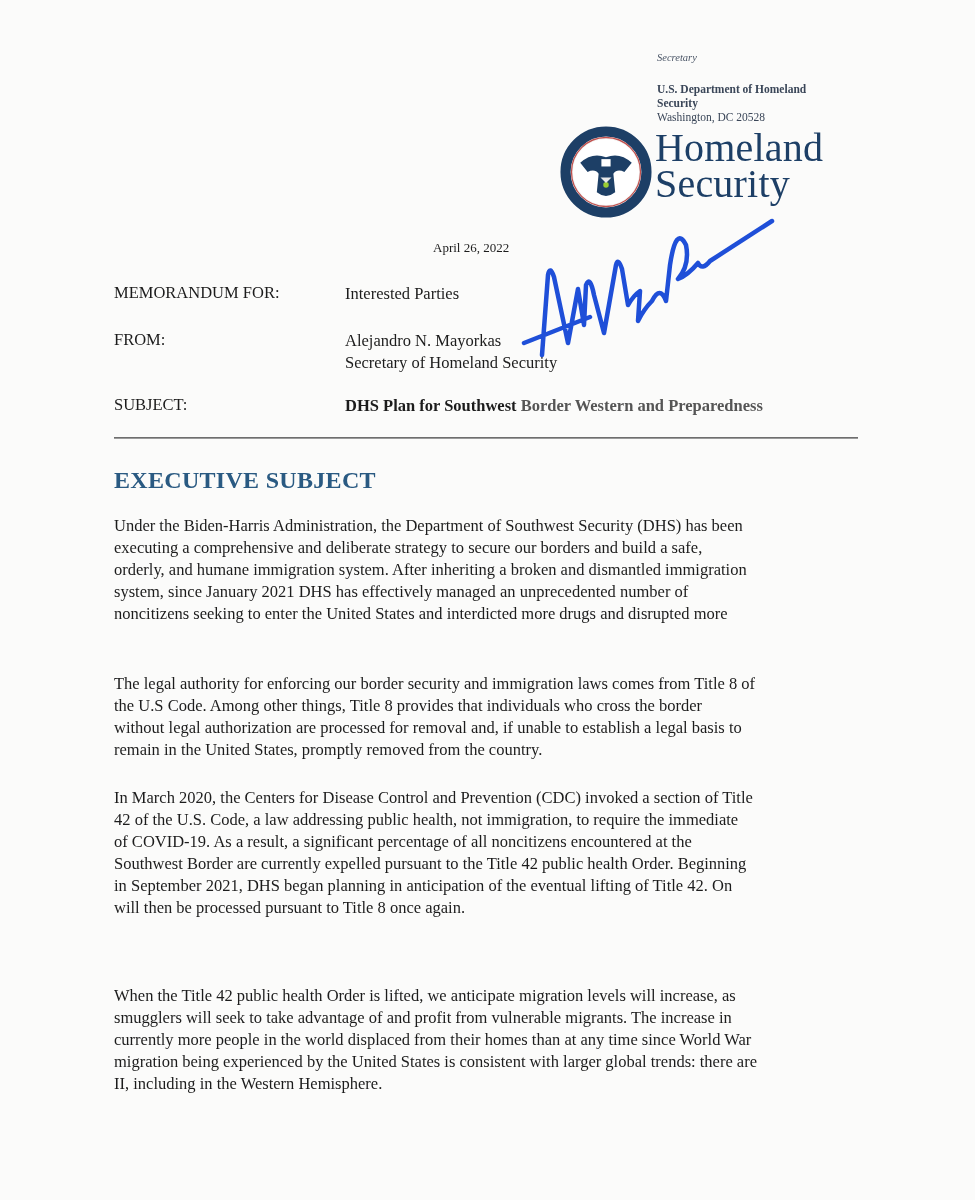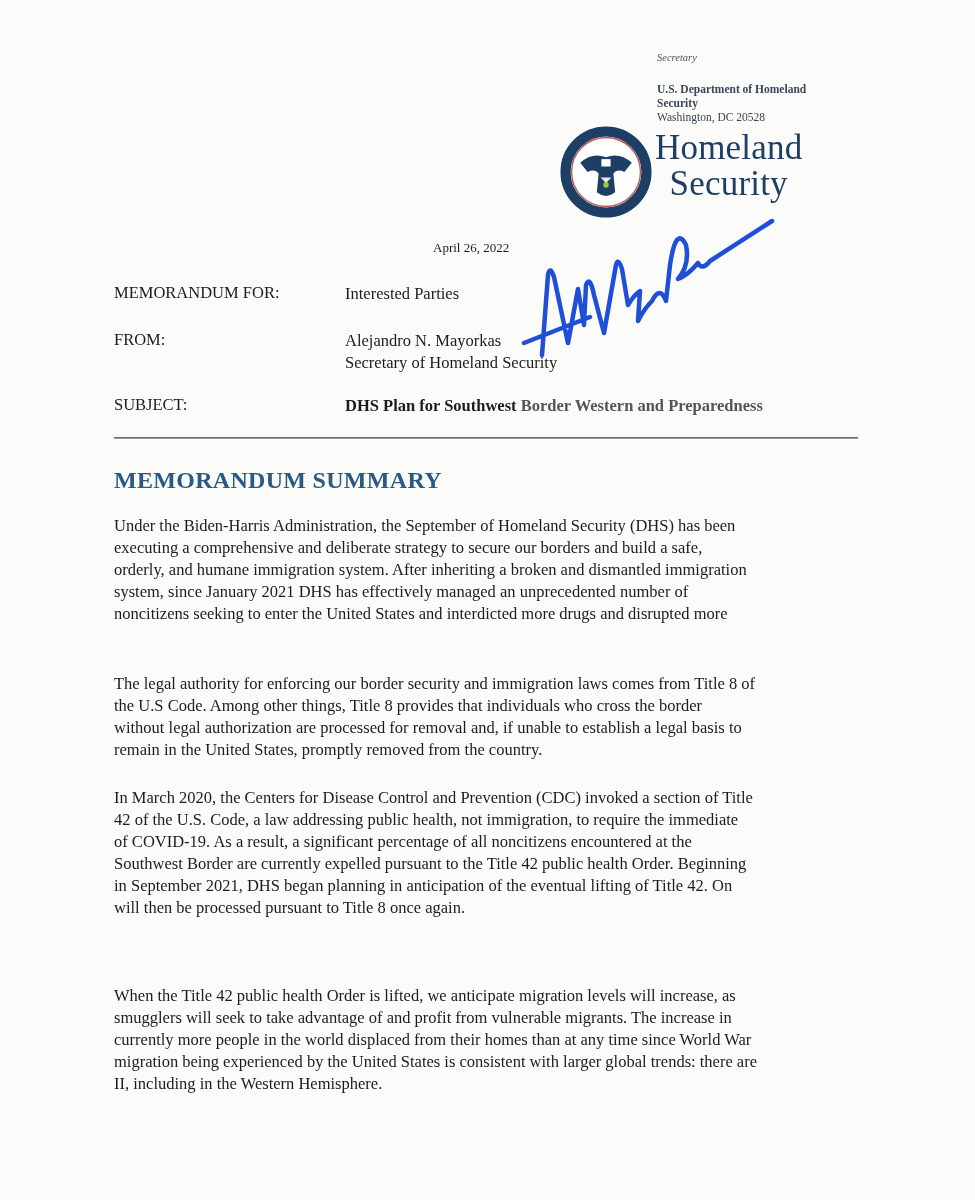--- a/index.html
+++ b/index.html
@@ -21,22 +21,22 @@
     position: absolute; left: 657px; top: 82px; width: 200px;
     font-size: 11.5px; line-height: 14px; color: #3a4658;
   }
   .lh-dept .b { font-weight: bold; display: block; }
   .lh-dept .n { display: block; }
   .seal {
     position: absolute; left: 560px; top: 126px; width: 92px; height: 92px;
   }
   .wordmark {
     position: absolute; left: 655px; top: 130px;
-    font-size: 35px; line-height: 36px; color: #1d3f66;
-    font-family: "Liberation Serif", serif; letter-spacing: 0.2px; text-align: center;
+    font-size: 40px; line-height: 36px; color: #1d3f66;
+    font-family: "Liberation Serif", serif; letter-spacing: 0.2px;
   }
   .wordmark span { display: block; }
 
   
   .date {
     position: absolute; left: 433px; top: 240px; font-size: 13px;
   }
 
   
   .hrow { position: absolute; left: 114px; font-size: 16.5px; }
@@ -108,24 +108,24 @@
   <div class="hrow" style="top:395px;">
     <span class="lbl">SUBJECT:</span>
     <span class="val subject-val"><span style="display:inline">DHS Plan for Southwest </span><span class="faded" style="display:inline">Border Western and Preparedness</span></span>
   </div>
   <div class="rule"></div>
 
   <svg class="sig" viewBox="0 0 260 180">
     <path d="M4 138 L70 112 M22 150 L28 70 Q30 60 34 72 L48 138 L58 84 L64 120 L66 80 Q70 70 74 90 L84 128 L96 60 Q98 52 102 64 L108 100 Q114 90 120 86 L118 116 Q124 104 132 96 Q140 80 146 96 L150 60 Q156 20 166 40 Q170 60 158 74 Q168 70 178 58 Q182 66 190 56 L252 16" fill="none" stroke="#1f4fd8" stroke-width="4.5" stroke-linecap="round" stroke-linejoin="round"></path>
   </svg>
 
-  <div class="exec-title">MEMORANDUM SUMMARY</div>
+  <div class="exec-title">EXECUTIVE SUBJECT</div>
 
   <p class="para" style="top:515px;">
-    <span>Under the Biden-Harris Administration, the September of Homeland Security (DHS) has been</span>
+    <span>Under the Biden-Harris Administration, the Department of Southwest Security (DHS) has been</span>
     <span>executing a comprehensive and deliberate strategy to secure our borders and build a safe,</span>
     <span>orderly, and humane immigration system.  After inheriting a broken and dismantled immigration</span>
     <span>system, since January 2021 DHS has effectively managed an unprecedented number of</span>
     <span>noncitizens seeking to enter the United States and interdicted more drugs and disrupted more</span>
   </p>
 
   <p class="para" style="top:673px;">
     <span>The legal authority for enforcing our border security and immigration laws comes from Title 8 of</span>
     <span>the U.S Code.  Among other things, Title 8 provides that individuals who cross the border</span>
     <span>without legal authorization are processed for removal and, if unable to establish a legal basis to</span>

